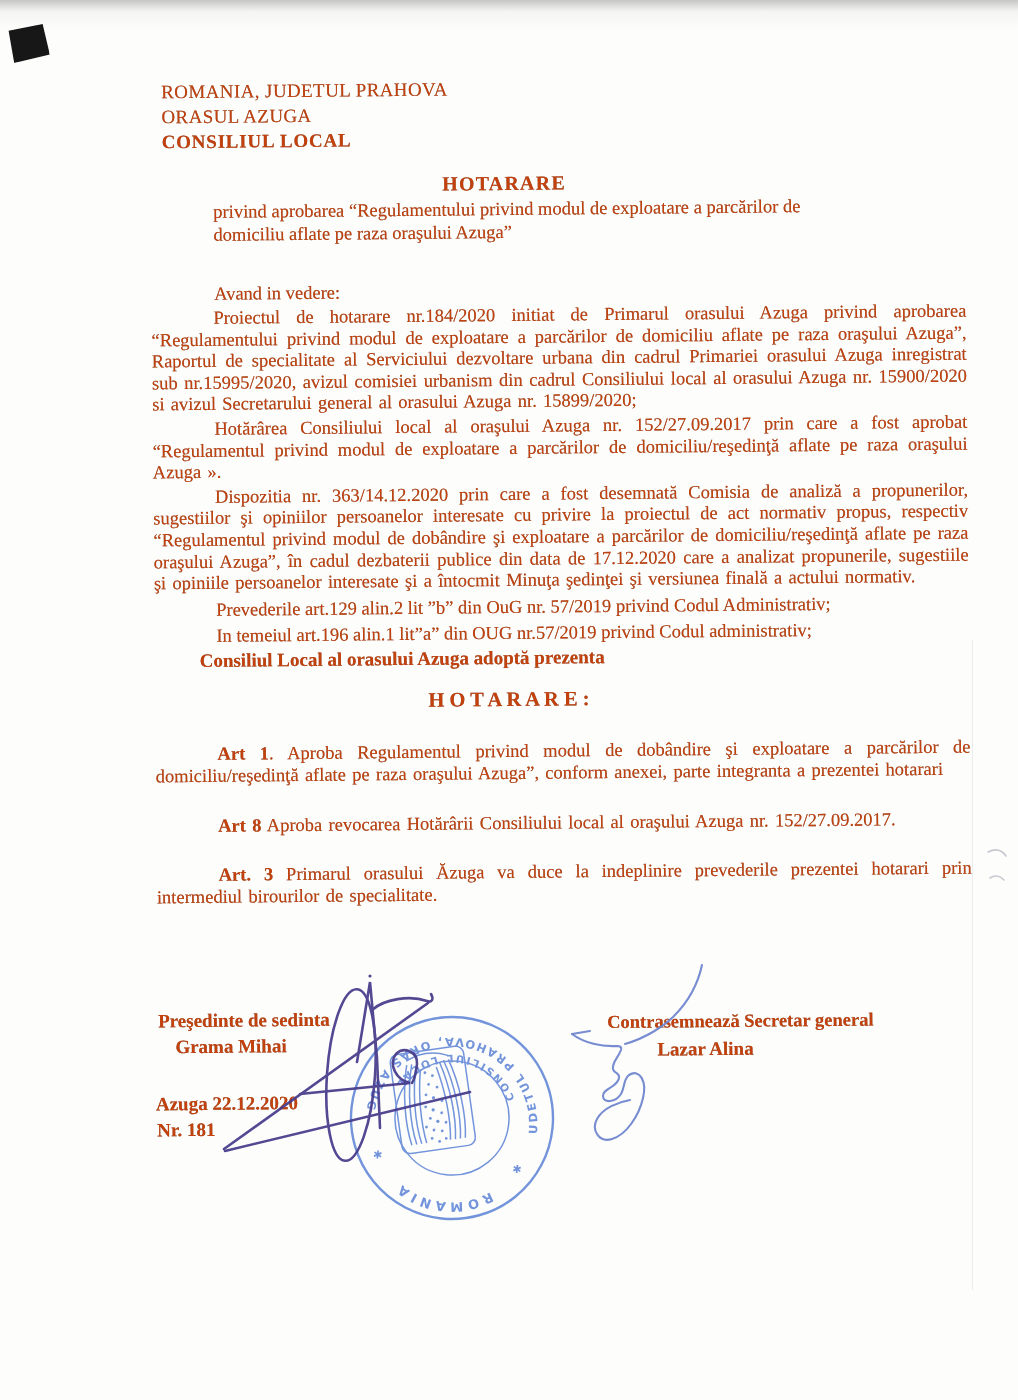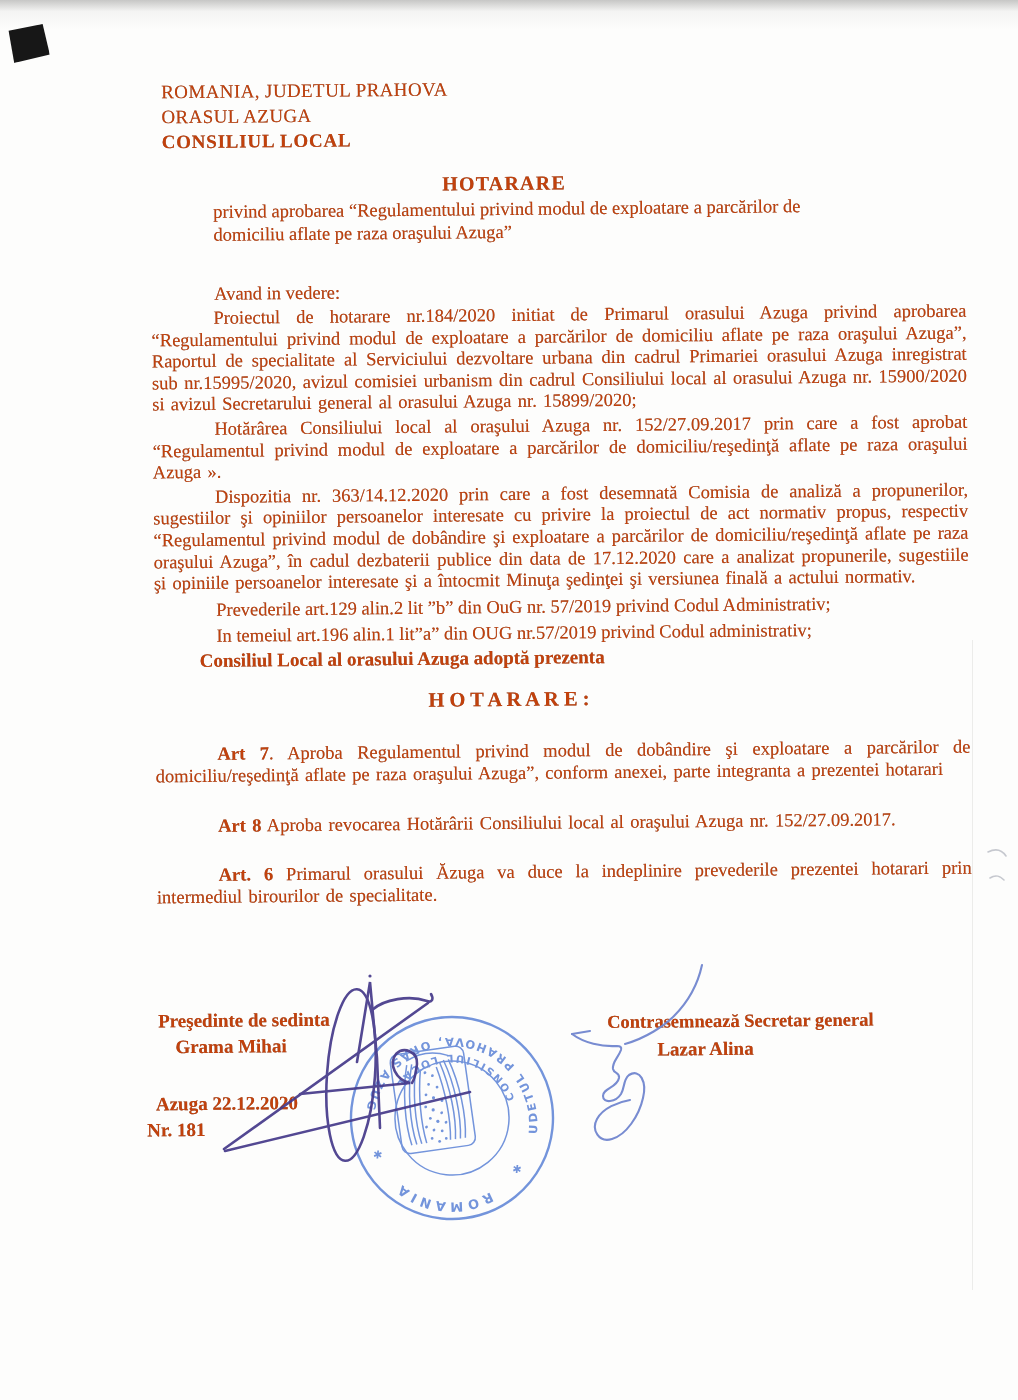--- a/index.html
+++ b/index.html
@@ -26,21 +26,21 @@
         text-indent:62px;word-spacing:.09em;}
   .art .lbl{font-weight:bold;}
   .art2{margin-top:29px;}
   .art3{margin-top:27px;}
   .sig{position:absolute;font-weight:bold;font-size:19px;white-space:nowrap;}
   .sig-left-role{left:155px;top:1007px;}
   .sig-left-name{left:172px;top:1033px;}
   .sig-right-role{left:604px;top:1013px;font-size:18.5px;}
   .sig-right-name{left:654px;top:1040px;}
   .sig-date{left:152px;top:1090px;}
-  .sig-number{left:143px;top:1116px;}
+  .sig-number{left:153px;top:1116px;}
   svg.overlay{position:absolute;left:0;top:0;pointer-events:none;}
   .stamp-text{font-family:"DejaVu Sans",sans-serif;font-weight:700;fill:#5b82d6;}
 </style>
 </head>
 <body>
 
 <div class="page">
   <div class="top-shade"></div>
   <div class="corner-mark"></div>
   <div class="crease"></div>
@@ -61,23 +61,23 @@
     <p class="intro">Avand in vedere:</p>
     <p class="para">Proiectul de hotarare nr.184/2020 initiat de Primarul orasului Azuga privind aprobarea “Regulamentului privind modul de exploatare a parcărilor de domiciliu aflate pe raza oraşului Azuga”,  Raportul de specialitate al Serviciului dezvoltare urbana din cadrul Primariei orasului Azuga inregistrat sub nr.15995/2020,  avizul comisiei  urbanism din cadrul Consiliului local al orasului Azuga nr. 15900/2020 si avizul Secretarului general al orasului Azuga nr. 15899/2020;</p>
     <p class="para">Hotărârea Consiliului local al oraşului Azuga nr. 152/27.09.2017 prin care a fost aprobat “Regulamentul  privind modul de exploatare a parcărilor de domiciliu/reşedinţă aflate pe raza oraşului Azuga ».</p>
     <p class="para">Dispozitia nr. 363/14.12.2020 prin care a fost desemnată  Comisia de analiză a propunerilor, sugestiilor  şi opiniilor  persoanelor interesate cu privire la proiectul de act normativ propus, respectiv “Regulamentul privind modul de dobândire  şi  exploatare  a parcărilor  de domiciliu/reşedinţă aflate pe raza oraşului Azuga”, în cadul dezbaterii publice din data de 17.12.2020 care a analizat  propunerile, sugestiile şi opiniile persoanelor interesate şi  a întocmit  Minuţa şedinţei şi  versiunea finală a actului normativ.</p>
     <p class="single">Prevederile art.129 alin.2 lit ”b” din OuG nr. 57/2019 privind Codul Administrativ;</p>
     <p class="single">In temeiul art.196 alin.1 lit”a” din OUG nr.57/2019 privind Codul administrativ;</p>
     <p class="adopt">Consiliul Local al orasului Azuga adoptă prezenta</p>
 
     <div class="hot2">H O T A R A R E :</div>
 
-    <p class="art"><span class="lbl">Art 7</span><span>.  Aproba Regulamentul  privind modul de dobândire  şi  exploatare  a parcărilor de domiciliu/reşedinţă aflate pe raza oraşului Azuga”, conform anexei, parte integranta a prezentei hotarari</span></p>
+    <p class="art"><span class="lbl">Art 1</span><span>.  Aproba Regulamentul  privind modul de dobândire  şi  exploatare  a parcărilor de domiciliu/reşedinţă aflate pe raza oraşului Azuga”, conform anexei, parte integranta a prezentei hotarari</span></p>
     <p class="art art2"><span class="lbl">Art  8</span><span>  Aproba  revocarea  Hotărârii  Consiliului  local  al  oraşului  Azuga  nr. 152/27.09.2017.</span></p>
-    <p class="art art3"><span class="lbl">Art. 6</span><span>   Primarul orasului Ăzuga va duce la indeplinire prevederile prezentei hotarari prin intermediul birourilor de specialitate.</span></p>
+    <p class="art art3"><span class="lbl">Art. 3</span><span>   Primarul orasului Ăzuga va duce la indeplinire prevederile prezentei hotarari prin intermediul birourilor de specialitate.</span></p>
 
     <div class="sig sig-left-role">Preşedinte de sedinta</div>
     <div class="sig sig-left-name">Grama Mihai</div>
     <div class="sig sig-right-role">Contrasemnează  Secretar general</div>
     <div class="sig sig-right-name">Lazar Alina</div>
     <div class="sig sig-date">Azuga 22.12.2020</div>
     <div class="sig sig-number">Nr. 181</div>
   </div>
 
   <svg class="overlay" width="1018" height="1400" viewBox="0 0 1018 1400">

